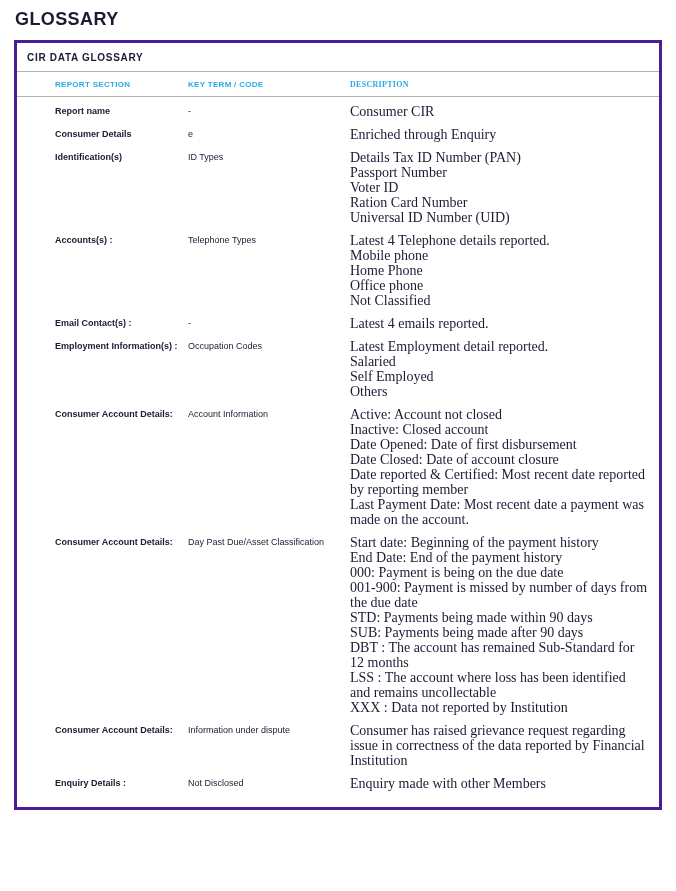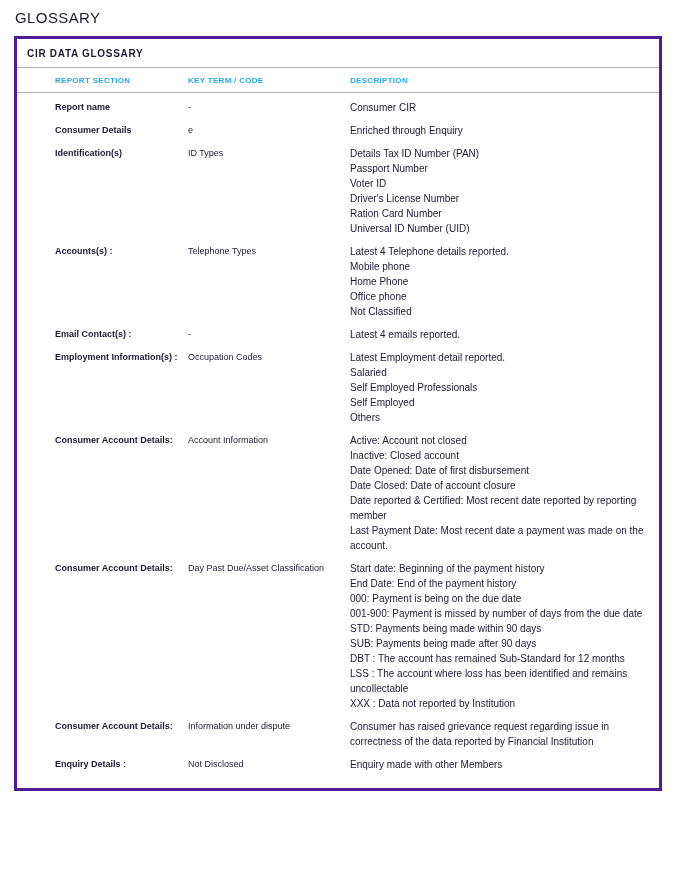--- a/index.html
+++ b/index.html
@@ -11,22 +11,22 @@
     color: #1b1b33;
   }
   body {
     width: 676px;
     min-height: 891px;
   }
   .page {
     padding: 6px 14px 10px 14px;
   }
   .page-title {
-    font-size: 15px;
-    font-weight: normal;
+    font-size: 18px;
+    font-weight: bold;
     letter-spacing: 0.4px;
     color: #1b1b33;
     margin: 3px 0 10px 1px;
   }
   .glossary-box {
     border: 3px solid #4c1d95;
     background: #ffffff;
     padding-bottom: 8px;
   }
   .box-header {
@@ -43,38 +43,38 @@
     border-bottom: 1px solid #b3b3b3;
   }
   .col-header {
     font-size: 8px;
     font-weight: bold;
     letter-spacing: 0.3px;
     color: #29ABE2;
   }
   .col-1 { width: 161px; flex: 0 0 161px; padding-left: 28px; }
   .col-2 { width: 162px; flex: 0 0 162px; }
-  .col-3 { flex: 1 1 auto; }
+  .col-3 { flex: 1 1 auto; font-family: Liberation Serif, serif; }
   .rows {
     padding: 7px 10px 0 10px;
   }
   .g-row {
     display: flex;
     align-items: flex-start;
     margin-bottom: 8px;
   }
   .cell {
     font-size: 9px;
     line-height: 15px;
   }
   .cell.c1 {
     font-weight: bold;
   }
   .cell.c3 .desc-line {
-    font-size: 10px;
+    font-size: 14px;
     line-height: 15px;
   }
 </style>
 </head>
 <body>
 
 <div class="page">
 
   <div class="page-title">GLOSSARY</div>
 
@@ -104,21 +104,20 @@
           </div>
   </div>
 
   <div class="g-row">
     <div class="cell c1 col-1">Identification(s)</div>
     <div class="cell c2 col-2">ID Types</div>
     <div class="cell c3 col-3">
             <div class="desc-line">Details Tax ID Number (PAN)</div>
             <div class="desc-line">Passport Number</div>
             <div class="desc-line">Voter ID</div>
-            <div class="desc-line">Driver's License Number</div>
             <div class="desc-line">Ration Card Number</div>
             <div class="desc-line">Universal ID Number (UID)</div>
           </div>
   </div>
 
   <div class="g-row">
     <div class="cell c1 col-1">Accounts(s) :</div>
     <div class="cell c2 col-2">Telephone Types</div>
     <div class="cell c3 col-3">
             <div class="desc-line">Latest 4 Telephone details reported.</div>
@@ -136,21 +135,20 @@
             <div class="desc-line">Latest 4 emails reported.</div>
           </div>
   </div>
 
   <div class="g-row">
     <div class="cell c1 col-1">Employment Information(s) :</div>
     <div class="cell c2 col-2">Occupation Codes</div>
     <div class="cell c3 col-3">
             <div class="desc-line">Latest Employment detail reported.</div>
             <div class="desc-line">Salaried</div>
-            <div class="desc-line">Self Employed Professionals</div>
             <div class="desc-line">Self Employed</div>
             <div class="desc-line">Others</div>
           </div>
   </div>
 
 
   <div class="g-row">
     <div class="cell c1 col-1">Consumer Account Details:</div>
     <div class="cell c2 col-2">Account Information</div>
     <div class="cell c3 col-3">

